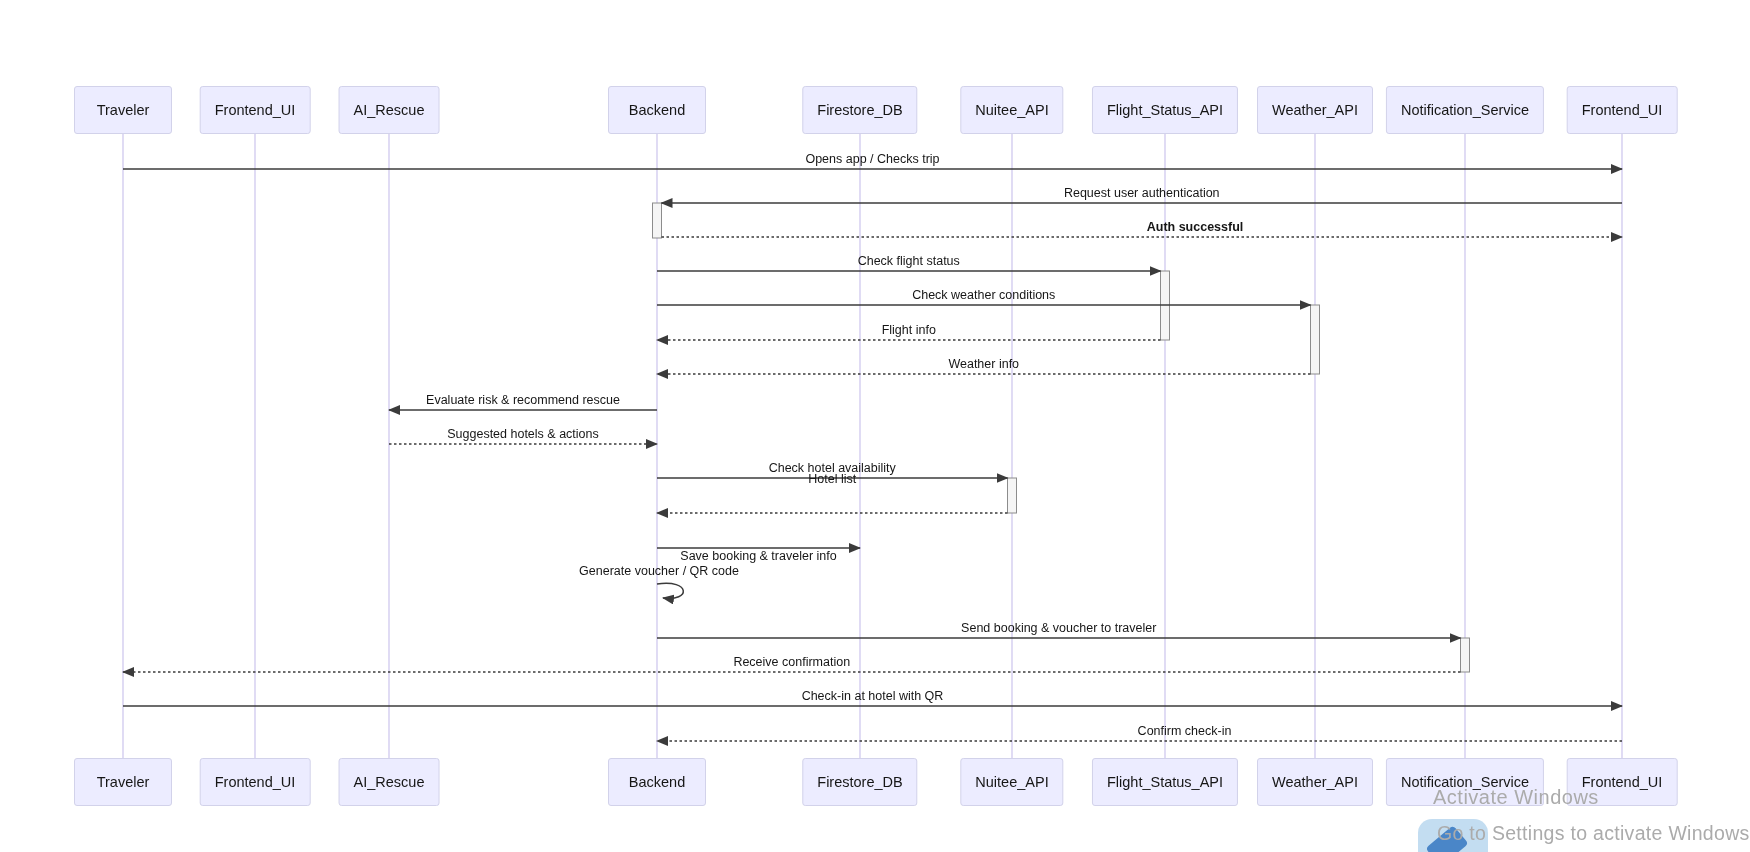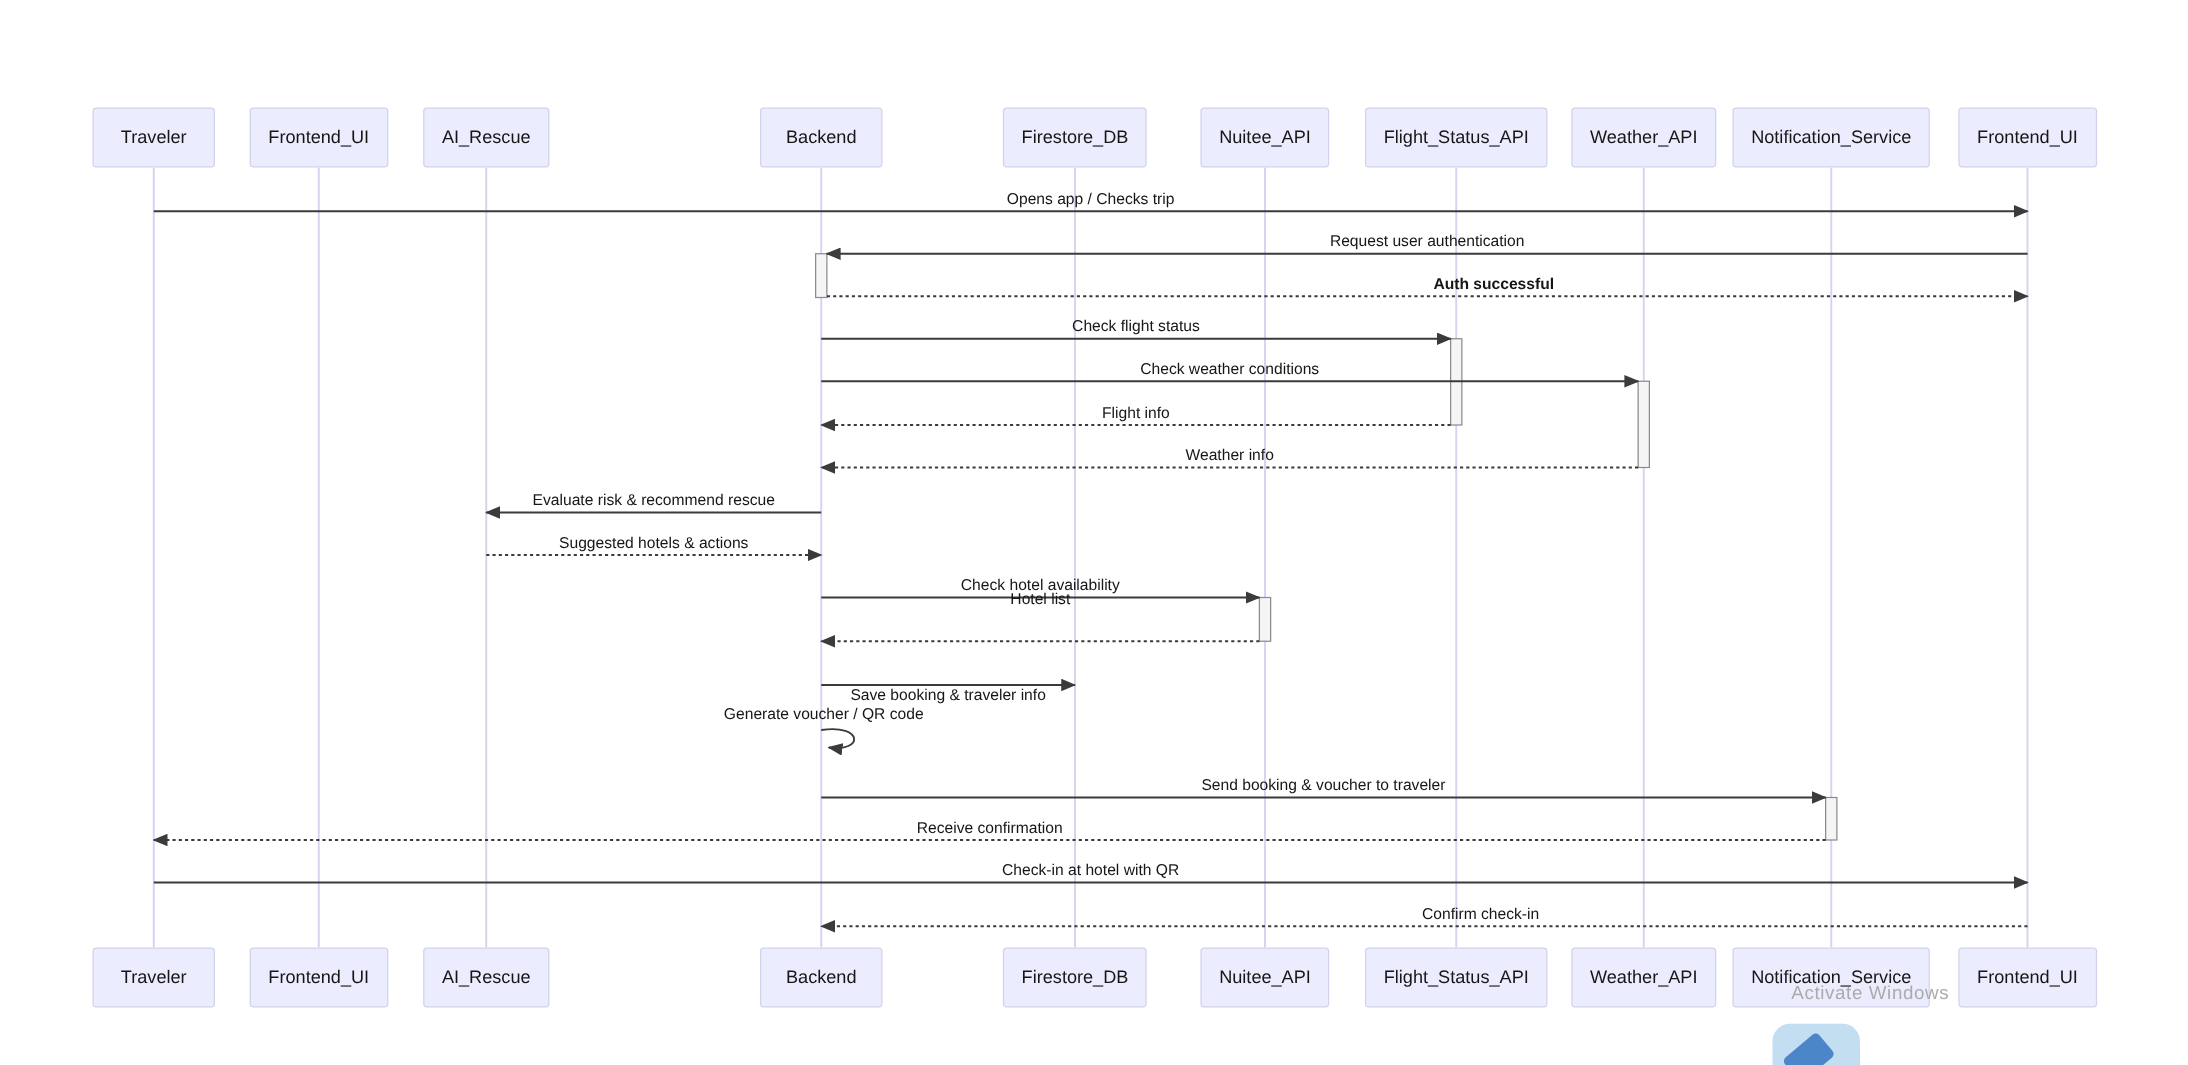--- a/index.html
+++ b/index.html
@@ -51,21 +51,21 @@
     text-align:center;
     white-space:nowrap;
     background:var(--participant-fill);
     border:1px solid var(--participant-border);
     border-radius:3px;
     font-size:14.5px;
   }
   .watermark{position:absolute;left:0;top:0;width:100%;height:100%;z-index:4;pointer-events:none;}
   .wm-title{
     position:absolute;left:1433px;top:786px;
-    font-size:15px;letter-spacing:0.5px;
+    font-size:20px;letter-spacing:0.5px;
     color:var(--watermark-color);
   }
   .wm-subtitle{
     position:absolute;left:1437px;top:822px;
     white-space:nowrap;
     font-size:19.5px;letter-spacing:0.3px;
     color:var(--watermark-color);
   }
   .wm-icon{
     position:absolute;left:1418px;top:819px;
@@ -172,14 +172,15 @@
       <div class="pbox" style="left: 1465px; top: 758px;">Notification_Service</div>
       <div class="pbox" style="left: 1622px; top: 86px;">Frontend_UI</div>
       <div class="pbox" style="left: 1622px; top: 758px;">Frontend_UI</div>
     </div>
 
   <div class="watermark">
     <div class="wm-icon">
       <div class="wm-icon-glyph"></div>
     </div>
     <div class="wm-title">Activate Windows</div>
+    <div class="wm-subtitle">Go to Settings to activate Windows</div>
   </div>
 </div>
 
 </body></html>

